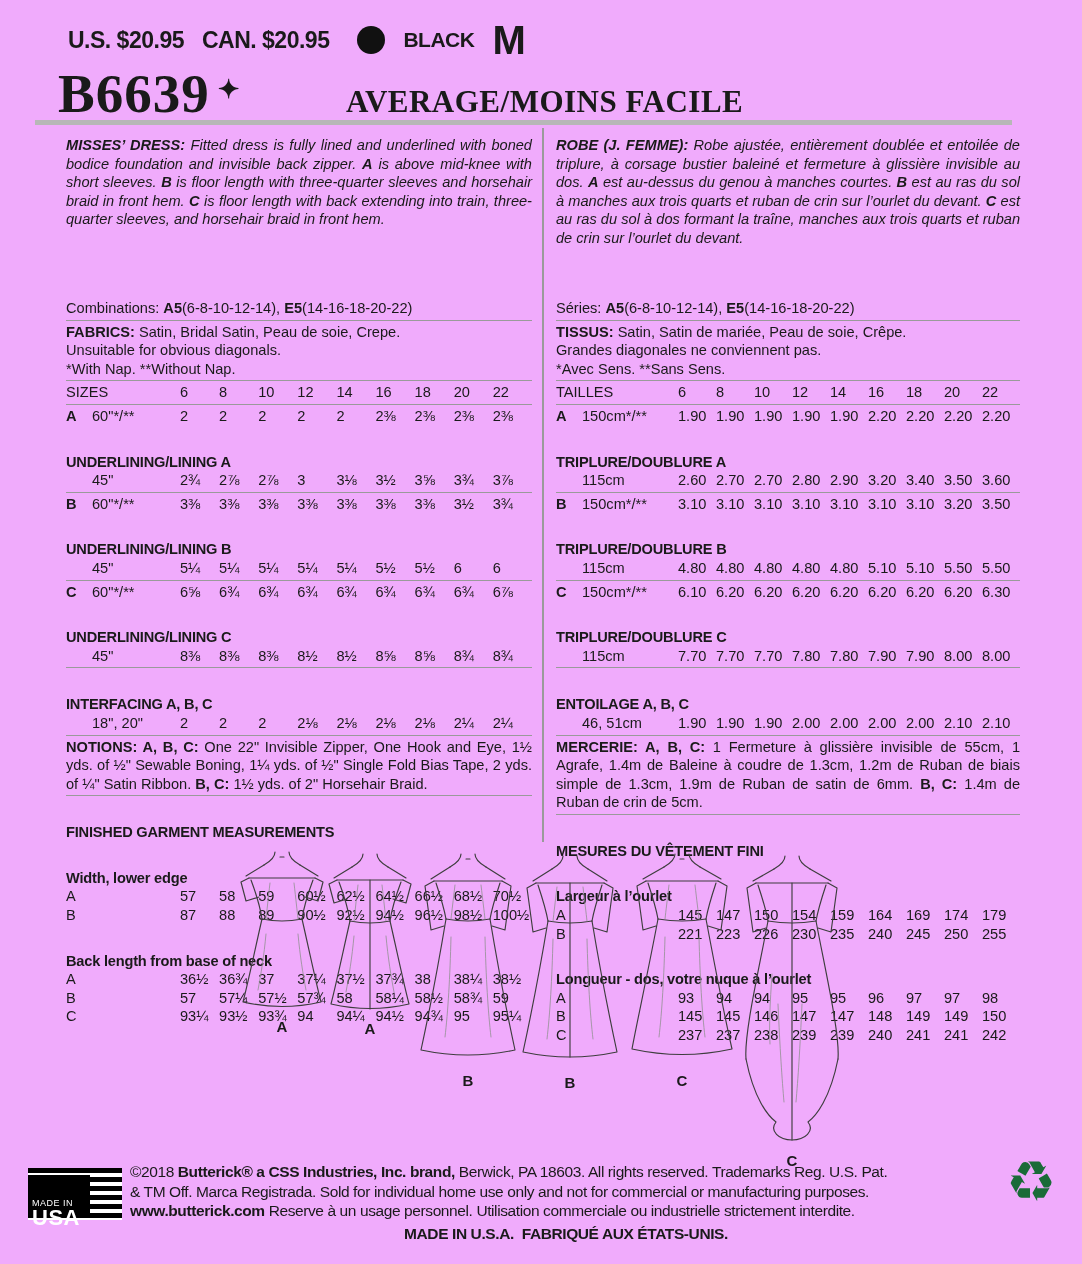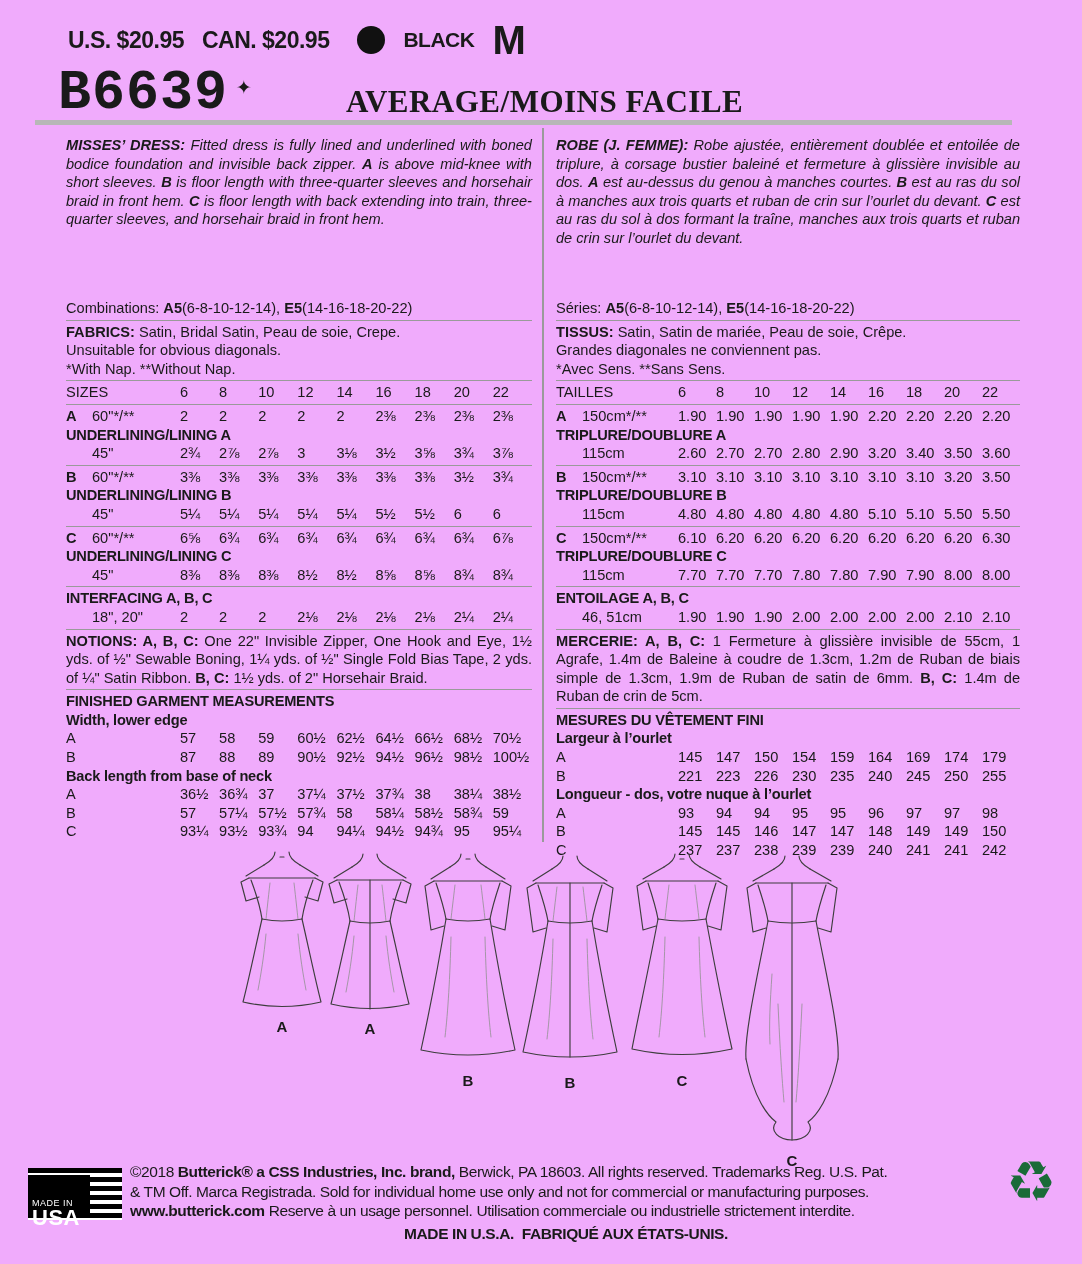--- a/index.html
+++ b/index.html
@@ -15,39 +15,39 @@
   }
   .price-line .gap1 { display:inline-block; width:18px; }
   .color-dot {
     display:inline-block; width:28px; height:28px; border-radius:50%;
     background:#111; margin:0 18px 0 28px;
   }
   .color-label { font-size:21px; }
   .size-letter { font-size:40px; margin-left:18px; line-height:1; letter-spacing:-2px; }
   .pattern-number {
     position:absolute; left:58px; top:62px;
-    font-family:Liberation Mono, monospace; font-weight:bold; font-size:55px; letter-spacing:1px;
+    font-family:Liberation Serif, serif; font-weight:bold; font-size:55px; letter-spacing:1px;
   }
   .pattern-star { font-size:26px; vertical-align:14px; margin-left:8px; }
   .difficulty {
     position:absolute; left:346px; top:84px;
     font-family:"Liberation Serif", serif; font-weight:bold; font-size:31px; letter-spacing:0.5px;
   }
   .header-rule { position:absolute; left:35px; width:977px; top:120px; height:5px; background:#b7b7b7; }
   .col-divider { position:absolute; left:542px; top:128px; width:1.5px; height:714px; background:#9a9a9a; }
 
   
   .col { position:absolute; top:136px; font-size:14.6px; line-height:18.6px; }
   .col-en { left:66px;  width:466px; }
   .col-fr { left:556px; width:464px; }
   .desc { height:163px; text-align:justify;font-style:italic; }
   .b { font-weight:bold; }
 
   .rule { height:0; border-top:1.5px solid #9a9a9a; margin:2px 0; }
-  .secrow { font-weight:bold; white-space:nowrap; letter-spacing:-0.2px; }
+  .secrow { font-weight:bold; white-space:nowrap; letter-spacing:-0.2px;margin-top:27px; }
   .tblpara { text-align:justify; }
 
   .trow { display:grid; align-items:baseline; }
   .col-en .trow { grid-template-columns:26px 88px repeat(9, 39.1px); }
   .col-fr .trow { grid-template-columns:26px 96px repeat(9, 38px); }
   .trow .lbl2 { grid-column:1 / 3; }
   .trow span { white-space:nowrap; }
 
   
   .illustrations { position:absolute; left:0; top:845px; width:1082px; height:310px; }

